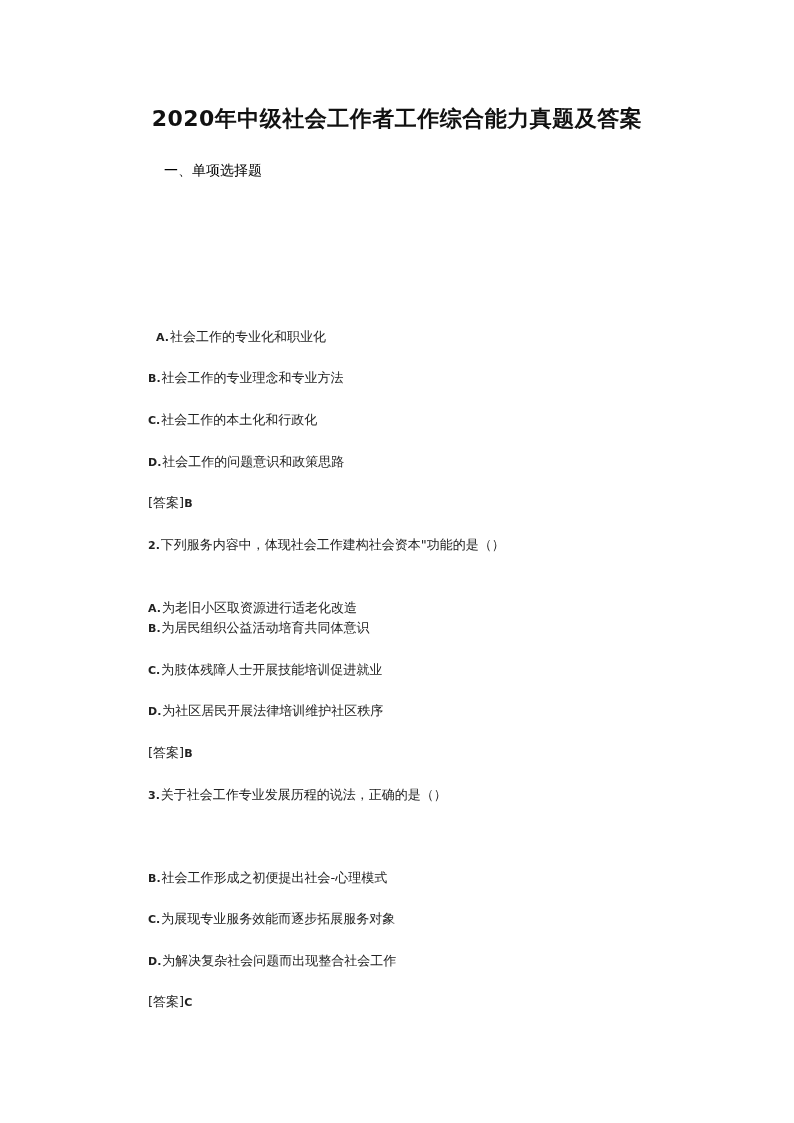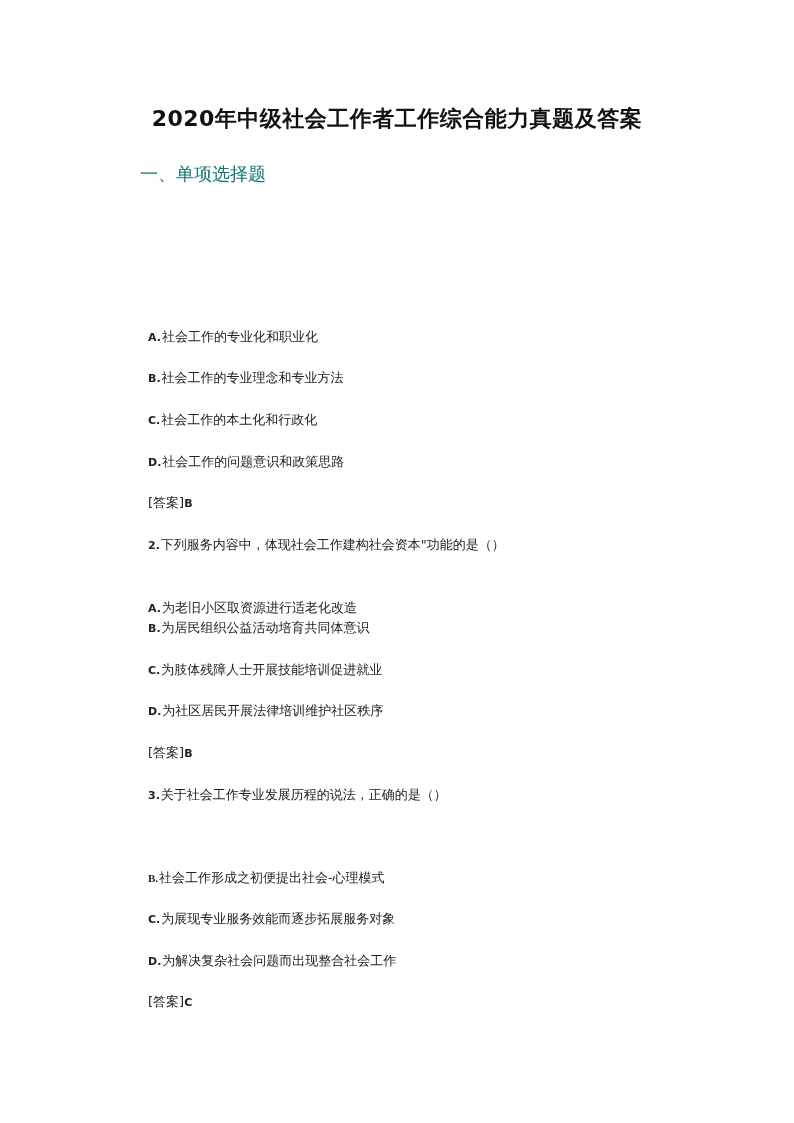--- a/index.html
+++ b/index.html
@@ -28,24 +28,24 @@
       top: 104px;
       width: 794px;
       text-align: center;
       font-size: 22px;
       font-weight: bold;
       letter-spacing: 0.5px;
       color: #111;
     }
     .section-head {
       position: absolute;
-      left: 140px;
+      left: 164px;
       top: 162px;
-      font-size: 18px;
-      color: #0f766e;
+      font-size: 14px;
+      color: #000000;
     }
     .para {
       position: absolute;
       left: 118px;
       width: 560px;
       font-size: 13.2px;
       line-height: 22.5px;
       color: #222;
       text-indent: 30px;
       text-align: justify;
@@ -71,32 +71,32 @@
 </head>
 <body>
 
 <div class="page">
 
   <div class="title">2020年中级社会工作者工作综合能力真题及答案</div>
 
   <div class="section-head">一、单项选择题</div>
 
 
-  <div class="line" style="top:328px;"><span class="lbl">A.</span><span>社会工作的专业化和职业化</span></div>
+  <div class="line" style="top:328px;margin-left:8px;"><span class="lbl">A.</span><span>社会工作的专业化和职业化</span></div>
   <div class="line" style="top:369px;"><span class="lbl">B.</span><span>社会工作的专业理念和专业方法</span></div>
   <div class="line" style="top:411px;"><span class="lbl">C.</span><span>社会工作的本土化和行政化</span></div>
   <div class="line" style="top:453px;"><span class="lbl">D.</span><span>社会工作的问题意识和政策思路</span></div>
   <div class="line" style="top:494px;"><span>[答案]</span><span class="ans">B</span></div>
 
   <div class="line" style="top:536px;"><span class="lbl">2.</span><span>下列服务内容中，体现社会工作建构社会资本"功能的是（）</span></div>
   <div class="line" style="top:599px;"><span class="lbl">A.</span><span>为老旧小区取资源进行适老化改造</span></div>
   <div class="line" style="top:619px;"><span class="lbl">B.</span><span>为居民组织公益活动培育共同体意识</span></div>
   <div class="line" style="top:661px;"><span class="lbl">C.</span><span>为肢体残障人士开展技能培训促进就业</span></div>
   <div class="line" style="top:702px;"><span class="lbl">D.</span><span>为社区居民开展法律培训维护社区秩序</span></div>
   <div class="line" style="top:744px;"><span>[答案]</span><span class="ans">B</span></div>
 
   <div class="line" style="top:786px;"><span class="lbl">3.</span><span>关于社会工作专业发展历程的说法，正确的是（）</span></div>
-  <div class="line" style="top:869px;font-family:Liberation Serif, serif;"><span class="lbl">B.</span><span>社会工作形成之初便提出社会-心理模式</span></div>
+  <div class="line" style="top:869px;"><span class="lbl">B.</span><span>社会工作形成之初便提出社会-心理模式</span></div>
   <div class="line" style="top:910px;"><span class="lbl">C.</span><span>为展现专业服务效能而逐步拓展服务对象</span></div>
   <div class="line" style="top:952px;"><span class="lbl">D.</span><span>为解决复杂社会问题而出现整合社会工作</span></div>
   <div class="line" style="top:993px;text-align:center;"><span>[答案]</span><span class="ans">C</span></div>
 
 </div>
 
 </body></html>

